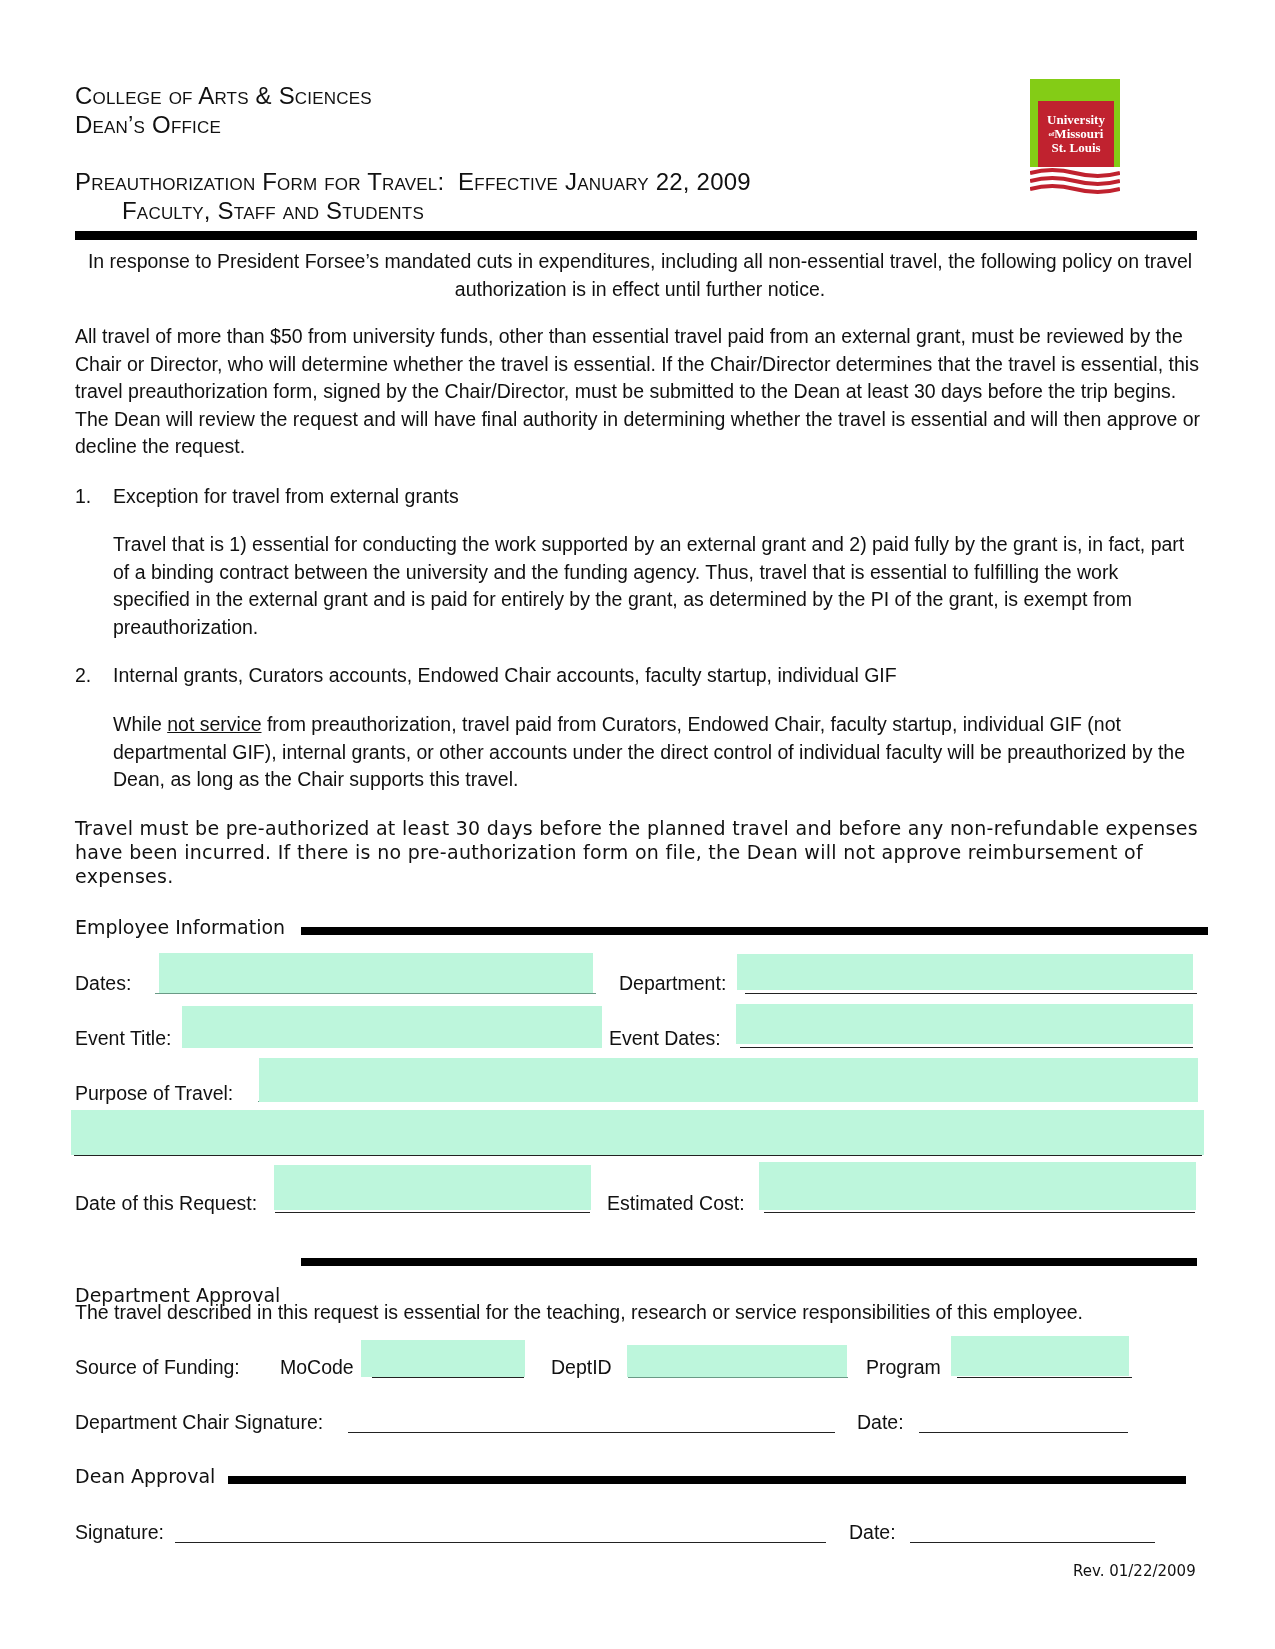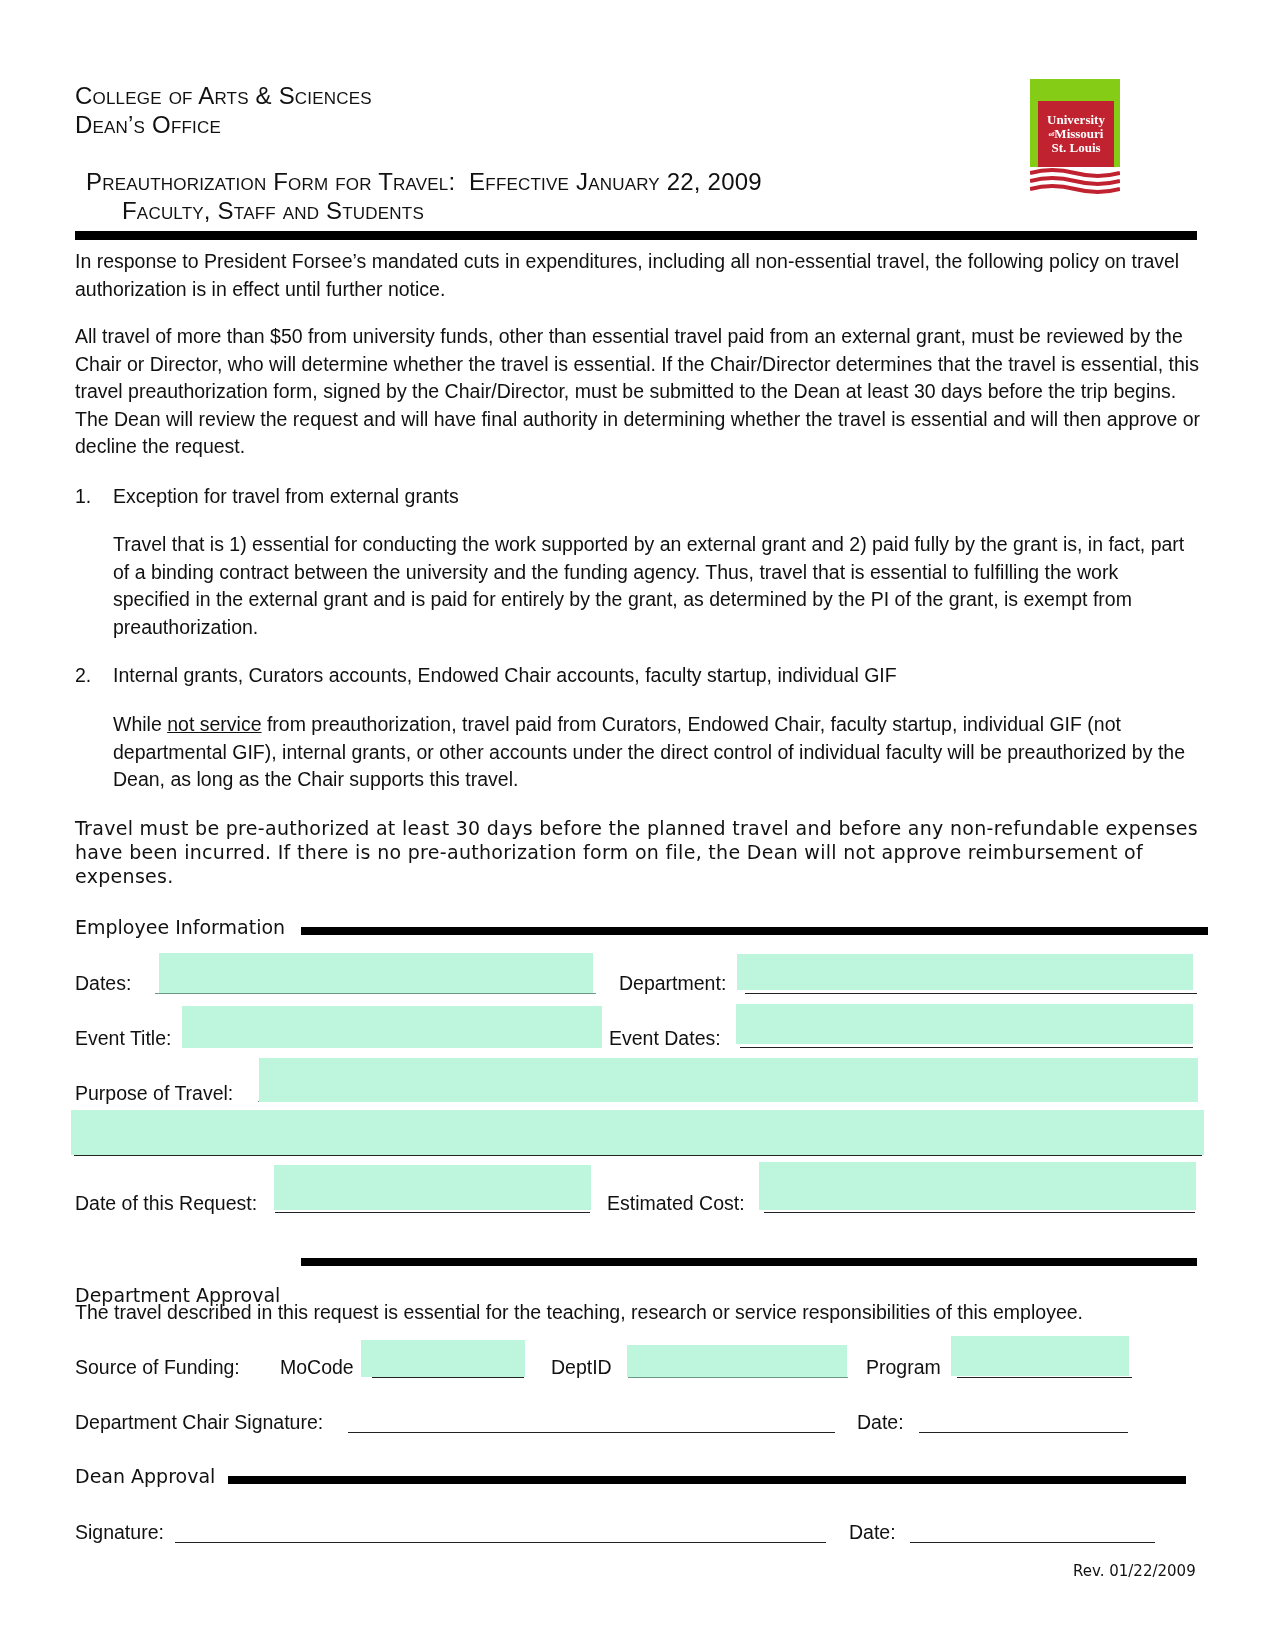--- a/index.html
+++ b/index.html
@@ -17,21 +17,21 @@
   .uline { position:absolute; height:0; border-bottom:1.5px solid #222; }
   .uline.light { border-bottom-color:#6a9a86; }
   u { text-decoration:underline; }
   .logo { position:absolute; left:1030px; top:51px; width:90px; height:117px; background:#84cc16; overflow:hidden;margin-top:28px; }
 </style>
 </head>
 <body>
 
 <div class="abs hdr" style="left:75px;top:81px;">College of Arts &amp; Sciences</div>
 <div class="abs hdr" style="left:75px;top:110px;">Dean’s Office</div>
-<div class="abs hdr" style="left:75px;top:167px;white-space:pre;margin-left:11px;">Preauthorization Form for Travel:  Effective January 22, 2009</div>
+<div class="abs hdr" style="left:75px;top:167px;white-space:pre;">Preauthorization Form for Travel:  Effective January 22, 2009</div>
 <div class="abs hdr" style="left:75px;top:196px;margin-left:47px;">Faculty, Staff and Students</div>
 
 <div class="logo">
   <svg width="90" height="117" viewBox="0 0 90 117" style="position:absolute;left:0;top:0;">
     <path d="M18 90 Q45 -10 72 90" fill="none" stroke="#fff8d8" stroke-width="5"></path>
   </svg>
   <div style="position:absolute;left:8px;top:22px;width:76px;height:66px;background:#c0222f;">
     <div style="font-family:'Liberation Serif',serif;color:#fff;font-weight:bold;font-size:13px;line-height:14px;text-align:center;margin-top:12px;">
       <div>University</div>
       <div><span style="font-size:7px;vertical-align:top;">of</span><span>Missouri</span></div>
@@ -41,21 +41,21 @@
   <svg width="90" height="30" viewBox="0 0 90 30" style="position:absolute;left:0;top:88px;">
     <rect x="0" y="0" width="90" height="30" fill="#fff"></rect>
     <path d="M0 6 Q22 0 45 6 T90 6" fill="none" stroke="#c0222f" stroke-width="4"></path>
     <path d="M0 14 Q22 8 45 14 T90 14" fill="none" stroke="#c0222f" stroke-width="4"></path>
     <path d="M0 22 Q22 16 45 22 T90 22" fill="none" stroke="#c0222f" stroke-width="4"></path>
   </svg>
 </div>
 
 <div class="rule" style="left:75px;top:231px;width:1122px;height:9px;"></div>
 
-<div class="abs p" style="left:75px;top:248px;width:1130px;">In response to President Forsee’s mandated cuts in expenditures, including all non-essential travel, the following policy on travel authorization is in effect until further notice.</div>
+<div class="abs p" style="left:75px;top:248px;width:1130px;text-align:center;">In response to President Forsee’s mandated cuts in expenditures, including all non-essential travel, the following policy on travel authorization is in effect until further notice.</div>
 <div class="abs p" style="left:75px;top:323px;width:1130px;">All travel of more than $50 from university funds, other than essential travel paid from an external grant, must be reviewed by the Chair or Director, who will determine whether the travel is essential.  If the Chair/Director determines that the travel is essential, this travel preauthorization form, signed by the Chair/Director, must be submitted to the Dean at least 30 days before the trip begins. The Dean will review the request and will have final authority in determining whether the travel is essential and will then approve or decline the request.</div>
 
 <div class="abs p" style="left:75px;top:483px;">1.</div>
 <div class="abs p" style="left:113px;top:483px;">Exception for travel from external grants</div>
 <div class="abs p" style="left:113px;top:531px;width:1080px;">Travel  that is 1) essential for conducting the work supported by an external  grant and 2) paid fully by the grant is, in fact,  part of a binding contract between the university and the funding agency.  Thus, travel that is essential to fulfilling the work specified in the external grant and is paid for entirely by the grant, as determined by the PI of the grant, is exempt from preauthorization.</div>
 
 <div class="abs p" style="left:75px;top:662px;">2.</div>
 <div class="abs p" style="left:113px;top:662px;">Internal grants, Curators accounts, Endowed Chair accounts, faculty startup, individual GIF</div>
 <div class="abs p" style="left:113px;top:711px;width:1090px;"><span>While </span><u>not service</u><span> from preauthorization, travel paid from Curators, Endowed Chair, faculty startup, individual GIF (not departmental GIF), internal grants, or other accounts under the direct control of individual faculty will be preauthorized by the Dean, as long as the Chair supports this travel.</span></div>
 

